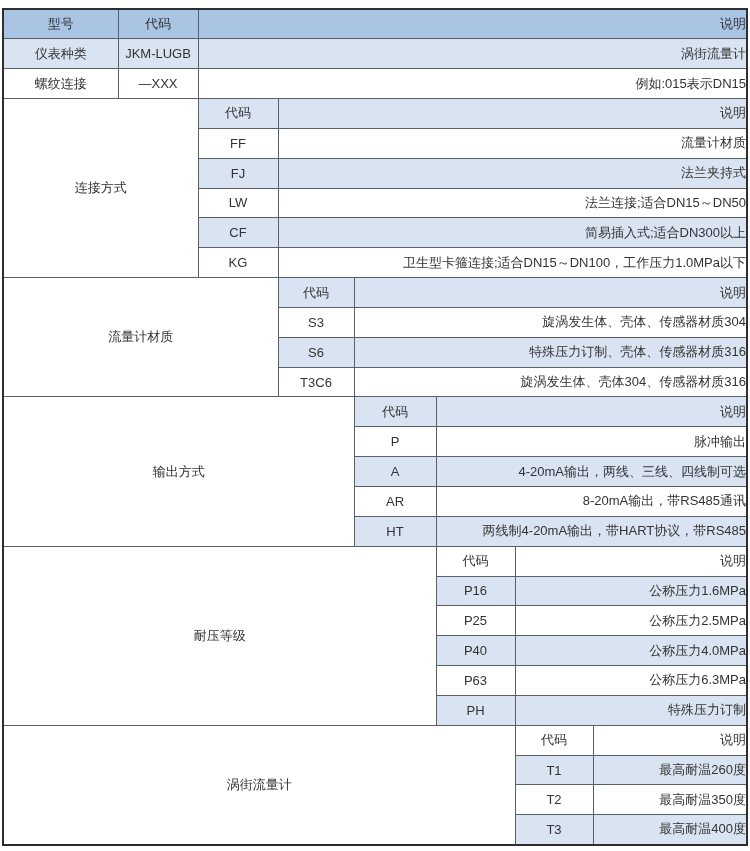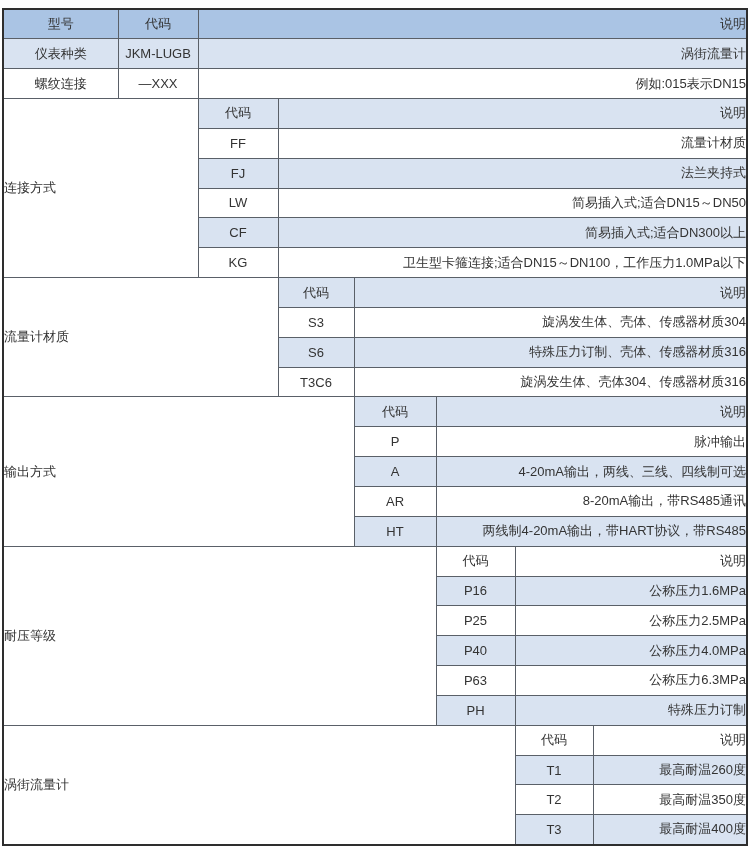--- a/index.html
+++ b/index.html
@@ -31,21 +31,21 @@
     white-space: nowrap;
     vertical-align: middle;
   }
   
   tr.hdr  { background: #aac4e4; }
   tr.blue { background: #d9e3f1; }
   tr.white{ background: #ffffff; }
   
   td.center { text-align: center; }
   td.desc   { text-align: right; padding-left: 12px; padding-right: 6px; }
-  td.label  { background: #ffffff; }
+  td.label  { background: #ffffff; text-align: center; }
 </style>
 </head>
 <body>
 
 <div class="page">
 <table class="spec">
   <colgroup>
     <col style="width:115px">
         <col style="width:80px">
         <col style="width:80px">
@@ -83,21 +83,21 @@
   <tr class="white">
     <td class="center">FF</td>
     <td class="desc" colspan="5">流量计材质</td>
   </tr>
   <tr class="blue">
     <td class="center">FJ</td>
     <td class="desc" colspan="5">法兰夹持式</td>
   </tr>
   <tr class="white">
     <td class="center">LW</td>
-    <td class="desc" colspan="5">简易插入式;适合DN15～DN50</td>
+    <td class="desc" colspan="5">法兰连接;适合DN15～DN50</td>
   </tr>
   <tr class="blue">
     <td class="center">CF</td>
     <td class="desc" colspan="5">简易插入式;适合DN300以上</td>
   </tr>
   <tr class="white">
     <td class="center">KG</td>
     <td class="desc" colspan="5">卫生型卡箍连接;适合DN15～DN100，工作压力1.0MPa以下</td>
   </tr>
 

